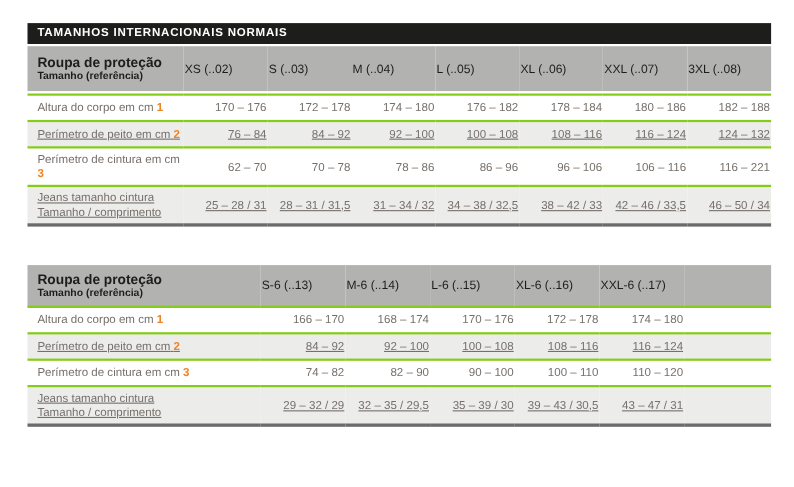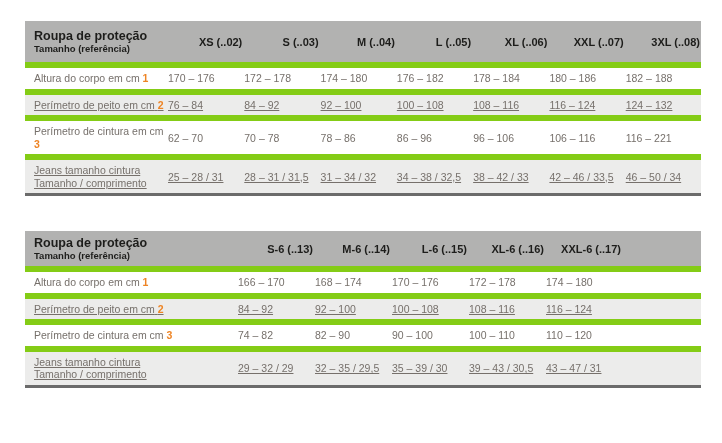--- a/index.html
+++ b/index.html
@@ -43,45 +43,48 @@
   tr.hdr td { background: #b2b2b1; }
   .t1 tr.hr1 td { height: 41px; }
   .t1 tr.hr2 td { height: 35px; }
   .t2 tr.hr1 td { height: 38px; }
 
   td.hdr-label { padding-left: 9px; vertical-align: middle; margin-top: 16px; }
   .hl1 { display: block; font-size: 12.5px; font-weight: bold; line-height: 14px; color: #1d1d1b; }
   .hl2 { display: block; font-size: 9.5px;  font-weight: bold; line-height: 11px; color: #1d1d1b; }
 
   td.hdr-col {
-    font-size: 11px; font-weight: bold; text-align: right;
+    font-size: 11px; font-weight: normal; text-align: left;
     color: #1d1d1b; vertical-align: middle;
   }
 
   tr.spacer td { height: 3px; background: #ffffff; padding: 0; }
 
   tr.data td {
     height: 24px;
     vertical-align: middle;
-    border-top: 6px solid #84cc16;
+    border-top: 2px solid #84cc16;
     font-size: 10.5px;
     color: #76706b;
   }
   tr.data.alt td { background: #ececeb; text-decoration: underline; }
   td.row-label { padding: 4px 0 4px 9px; text-align: left; line-height: 12.5px; }
-  td.val { text-align: left; font-size: 11px; margin-top: 46px; }
+  td.val { text-align: right; font-size: 11px; margin-top: 46px; }
   .marker { color: #ee8424; font-weight: bold; }
   .l2 { display: block; }
 </style>
 </head>
 <body>
 
 <div class="page">
 
   <section class="size-table first">
+    <div class="title-bar">
+      <span>TAMANHOS INTERNACIONAIS NORMAIS</span>
+    </div>
     <table class="t1">
       <colgroup>
         <col class="c-label">
           <col class="c-val">
           <col class="c-val">
           <col class="c-val">
         <col class="c-val">
           <col class="c-val">
           <col class="c-val">
           <col class="c-val">

